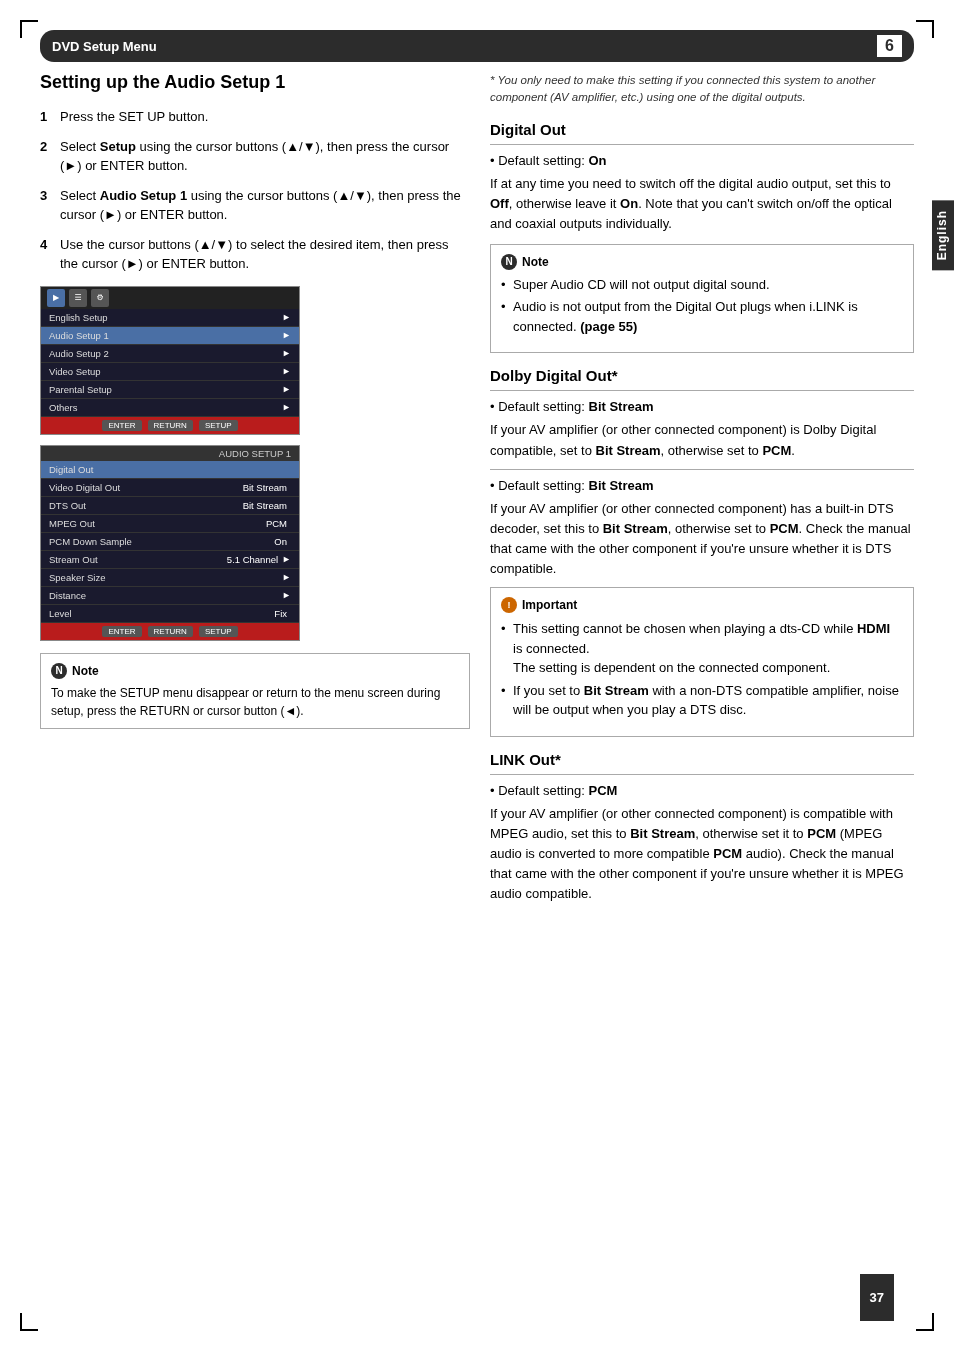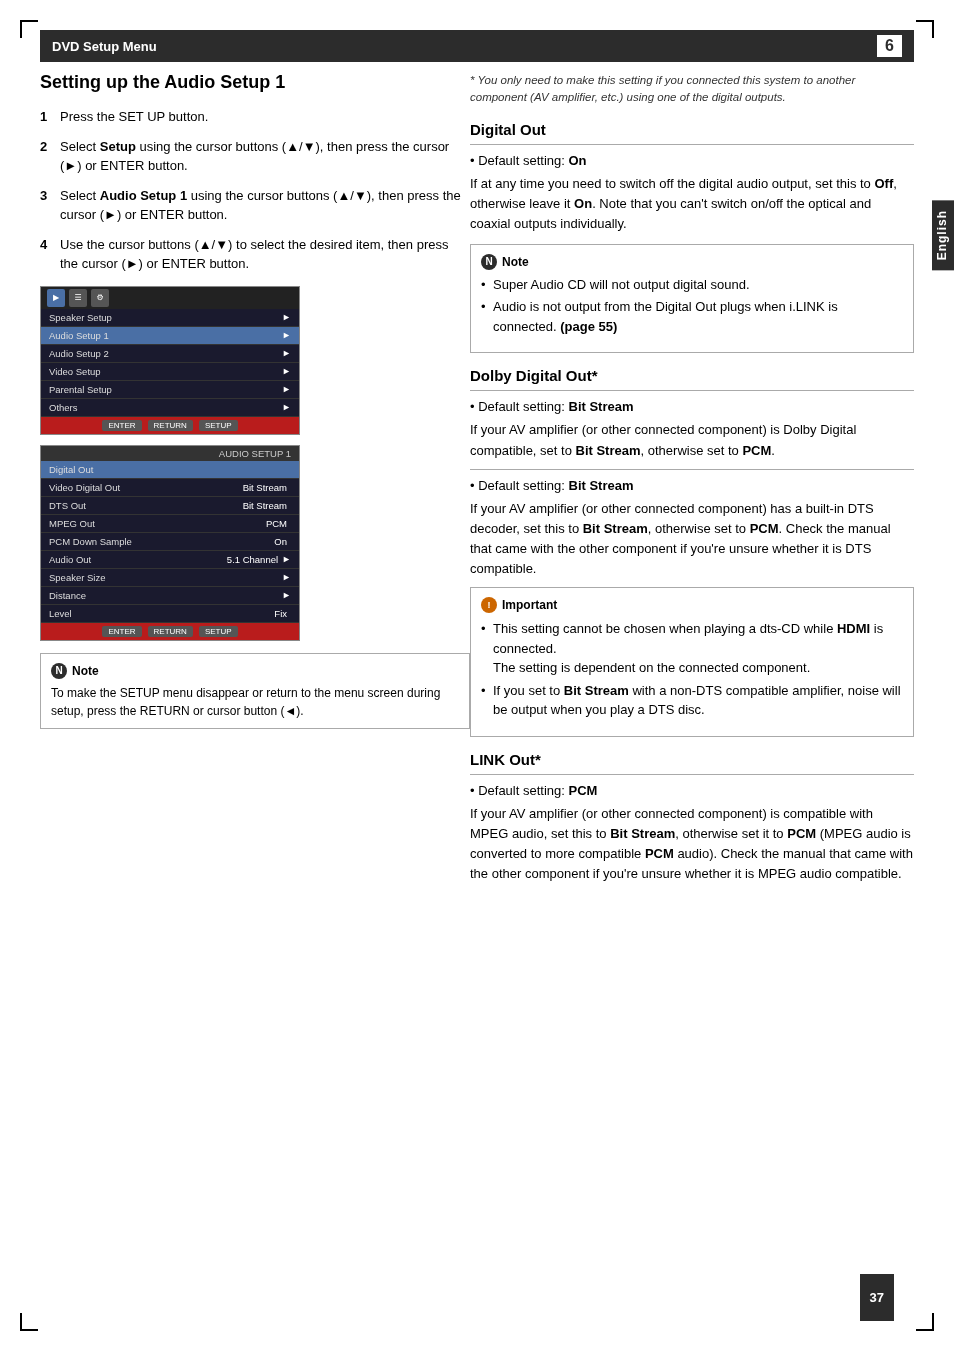--- a/index.html
+++ b/index.html
@@ -37,20 +37,21 @@
     .header-bar {
       background: #2c2c2c;
       color: #fff;
       font-size: 13px;
       font-weight: bold;
       padding: 5px 12px;
       display: flex;
       align-items: center;
       justify-content: space-between;
       margin-bottom: 0;
+      border-radius: 14px;
     }
     .chapter-num {
       background: #fff;
       color: #2c2c2c;
       font-weight: bold;
       font-size: 16px;
       padding: 2px 8px;
     }
 
     
@@ -67,20 +68,21 @@
       font-size: 12px;
       font-weight: bold;
       padding: 10px 3px;
       text-align: center;
       letter-spacing: 1px;
     }
 
     
     .content-area {
       display: flex;
+      gap: 20px;
       margin-top: 10px;
       justify-content: space-between;
     }
     .left-col {
       width: 430px;
       flex-shrink: 0;
     }
     .right-col {
       flex: 1;
     }
@@ -358,21 +360,21 @@
 
       <div class="screen-container">
         <div class="screen-box">
           <div style="display:flex; align-items:center; background:#222; padding:2px 6px;">
             <div class="screen-icon active">▶</div>
             <div class="screen-icon">☰</div>
             <div class="screen-icon">⚙</div>
           </div>
           <div id="screen1-rows">
               <div class="screen-row">
-                <span class="screen-row-label">Speaker Setup</span>
+                <span class="screen-row-label">English Setup</span>
                 <span class="screen-arrow">►</span>
               </div>
               <div class="screen-row highlighted">
                 <span class="screen-row-label">Audio Setup 1</span>
                 <span class="screen-arrow">►</span>
               </div>
               <div class="screen-row">
                 <span class="screen-row-label">Audio Setup 2</span>
                 <span class="screen-arrow">►</span>
               </div>
@@ -418,21 +420,21 @@
                 <span class="screen-row-label">MPEG Out</span>
                 <span class="screen-row-value">PCM</span>
                 <span class="screen-arrow"></span>
               </div>
               <div class="screen-row">
                 <span class="screen-row-label">PCM Down Sample</span>
                 <span class="screen-row-value">On</span>
                 <span class="screen-arrow"></span>
               </div>
               <div class="screen-row">
-                <span class="screen-row-label">Audio Out</span>
+                <span class="screen-row-label">Stream Out</span>
                 <span class="screen-row-value">5.1 Channel</span>
                 <span class="screen-arrow">►</span>
               </div>
               <div class="screen-row">
                 <span class="screen-row-label">Speaker Size</span>
                 <span class="screen-row-value"></span>
                 <span class="screen-arrow">►</span>
               </div>
               <div class="screen-row">
                 <span class="screen-row-label">Distance</span>

